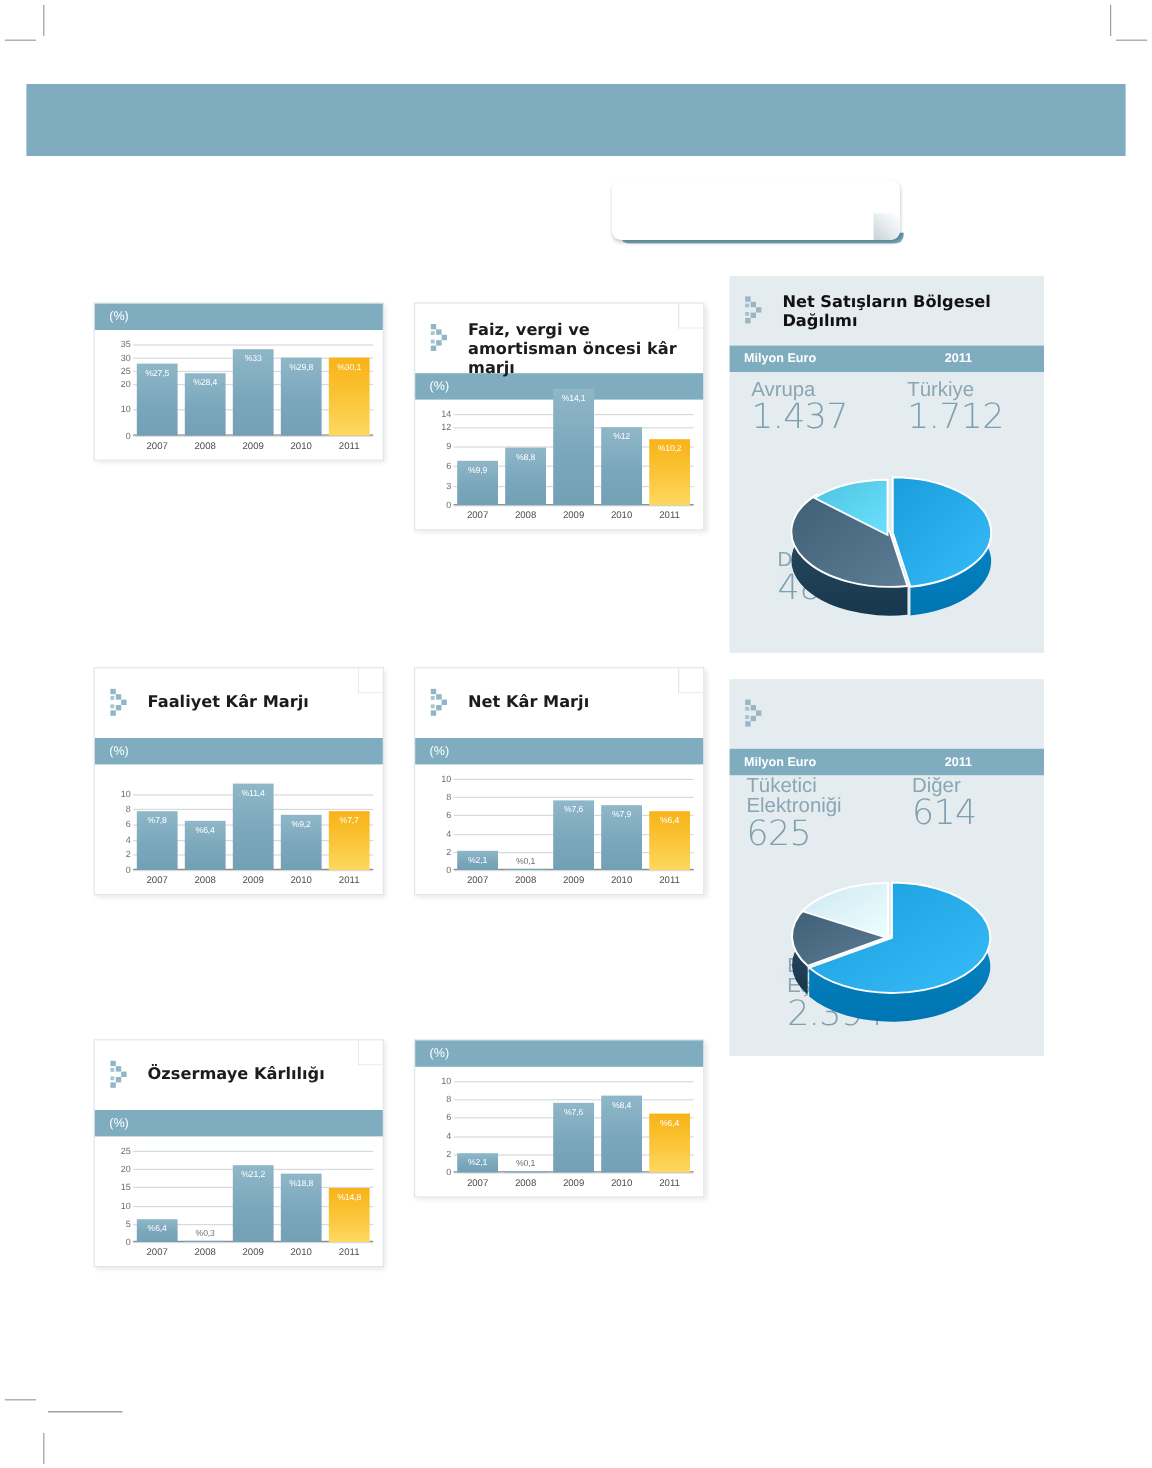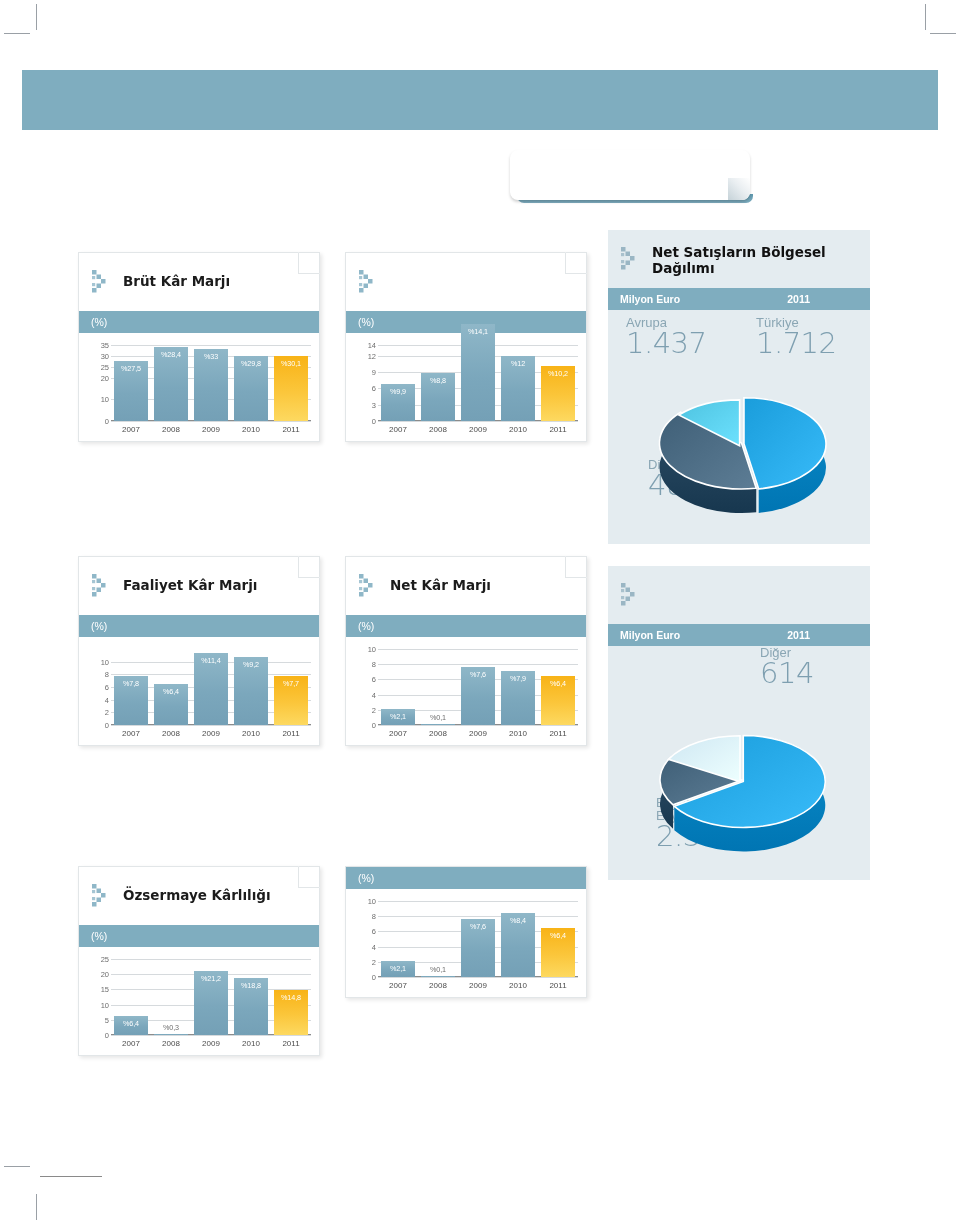--- a/index.html
+++ b/index.html
@@ -123,21 +123,21 @@
   .pie-panel { background:#e4ecf0; width:262px; position:relative; }
   .pie-head { position:relative; height:58px; }
   .pie-head .p-title { color:#111; }
   .meta-bar {
     height:22px; background:#7fadbf; color:#fff; font-size:10.5px;
     position:relative; padding:5px 0 0 12px; font-weight:bold;
   }
   .meta-bar .yr { position:absolute; right:60px; top:5px; font-weight:bold; }
   .pie-body { position:relative; height:234px; }
   .pie-lbl { position:absolute; color:#8aa6b4; line-height:1; }
-  .pie-lbl .name { font-size:13px; }
+  .pie-lbl .name { font-size:17px; }
   .pie-lbl .val  { font-size:29px; font-weight:300; font-family:"DejaVu Sans", sans-serif;
                    color:#7e9fb0; letter-spacing:-.5px; }
 
   
   .pagenum {
     position:absolute; left:52px; top:1160px;
     font-size:11px; color:#555; font-style:italic;
   }
   .pagerule { position:absolute; left:40px; top:1176px; width:62px; height:1px; background:#8a8a8a; }
 </style>
@@ -173,35 +173,20 @@
 
   <div class="brand">
     <div class="brand-name"></div>
     <div class="brand-year"></div>
     <div class="brand-sub"></div>
   </div>
 </div>
 
 <div class="col col-a" style="top:252px;">
   <div class="panel">
-      <div class="panel-head">
-        <svg class="p-arrow" viewBox="0 0 26 26">
-          <g fill="#8fb7c8">
-            <rect x="1" y="1" width="4.5" height="4.5"></rect>
-            <rect x="5.5" y="5.5" width="4.5" height="4.5"></rect>
-            <rect x="10" y="10" width="4.5" height="4.5"></rect>
-            <rect x="5.5" y="14.5" width="4.5" height="4.5"></rect>
-            <rect x="1" y="19" width="4.5" height="4.5"></rect>
-            <rect x="1" y="7" width="3.2" height="3.2" opacity=".8"></rect>
-            <rect x="1" y="14" width="3.2" height="3.2" opacity=".8"></rect>
-          </g>
-        </svg>
-        <div class="p-title one-line">Brüt Kâr Marjı</div>
-        <div class="panel-fold"></div>
-      </div>
       <div class="unit-bar">(%)</div>
       <div class="plot">
         <div class="axis-labels">
           <span style="top:0px">35</span>
           <span style="top:10.857142857142861px">30</span>
           <span style="top:21.714285714285715px">25</span>
           <span style="top:32.57142857142858px">20</span>
           <span style="top:54.28571428571429px">10</span>
           <span style="top:76px">0</span>
         </div>
@@ -214,21 +199,21 @@
           <div class="gl" style="top:76px"></div>
           <div class="baseline"></div>
         </div>
         <div class="bars">
           <div class="bar-wrap">
             <div class="bar" style="height:59.714285714285715px">
               <span class="bar-val">%27,5</span>
             </div>
           </div>
           <div class="bar-wrap">
-            <div class="bar" style="height:74px">
+            <div class="bar" style="height:52px">
               <span class="bar-val">%28,4</span>
             </div>
           </div>
           <div class="bar-wrap">
             <div class="bar" style="height:71.65714285714286px">
               <span class="bar-val">%33</span>
             </div>
           </div>
           <div class="bar-wrap">
             <div class="bar" style="height:64.70857142857143px">
@@ -297,21 +282,21 @@
             <div class="bar" style="height:40.53333333333333px">
               <span class="bar-val">%6,4</span>
             </div>
           </div>
           <div class="bar-wrap">
             <div class="bar" style="height:72.2px">
               <span class="bar-val">%11,4</span>
             </div>
           </div>
           <div class="bar-wrap">
-            <div class="bar" style="height:68px">
+            <div class="bar" style="height:46px">
               <span class="bar-val">%9,2</span>
             </div>
           </div>
           <div class="bar-wrap">
             <div class="bar hl" style="height:48.76666666666667px">
               <span class="bar-val">%7,7</span>
             </div>
           </div>
         </div>
         <div class="xlabels">
@@ -405,20 +390,21 @@
           <g fill="#8fb7c8">
             <rect x="1" y="1" width="4.5" height="4.5"></rect>
             <rect x="5.5" y="5.5" width="4.5" height="4.5"></rect>
             <rect x="10" y="10" width="4.5" height="4.5"></rect>
             <rect x="5.5" y="14.5" width="4.5" height="4.5"></rect>
             <rect x="1" y="19" width="4.5" height="4.5"></rect>
             <rect x="1" y="7" width="3.2" height="3.2" opacity=".8"></rect>
             <rect x="1" y="14" width="3.2" height="3.2" opacity=".8"></rect>
           </g>
         </svg>
+        <div class="p-title">Faiz, vergi ve amortisman öncesi kâr marjı</div>
         <div class="panel-fold"></div>
       </div>
       <div class="unit-bar">(%)</div>
       <div class="plot">
         <div class="axis-labels">
           <span style="top:0px">14</span>
           <span style="top:10.857142857142861px">12</span>
           <span style="top:27.14285714285714px">9</span>
           <span style="top:43.42857142857143px">6</span>
           <span style="top:59.714285714285715px">3</span>
@@ -686,20 +672,24 @@
             <rect x="1" y="14" width="3.2" height="3.2" opacity=".8"></rect>
           </g>
         </svg>
       </div>
       <div class="meta-bar"><span>Milyon Euro</span><span class="yr">2011</span></div>
       <div class="pie-body">
         <div class="pie-lbl" style="left:48px;top:150px;">
           <div class="name">Beyaz<br>Eşya</div>
           <div class="val">2.394</div>
         </div>
+        <div class="pie-lbl" style="left:14px;top:0px;">
+          <div class="name">Tüketici<br>Elektroniği</div>
+          <div class="val">625</div>
+        </div>
         <div class="pie-lbl" style="left:152px;top:0px;">
           <div class="name">Diğer</div>
           <div class="val">614</div>
         </div>
         <div style="position:absolute;left:0;top:38px;"><svg width="262" height="190" viewBox="0 0 262 190">
             <defs>
               <linearGradient id="g5_0" x1="0" y1="0" x2="1" y2="1">
                 <stop offset="0" stop-color="#1a9ddb"></stop>
                 <stop offset="1" stop-color="#38bbf9"></stop>
               </linearGradient>

